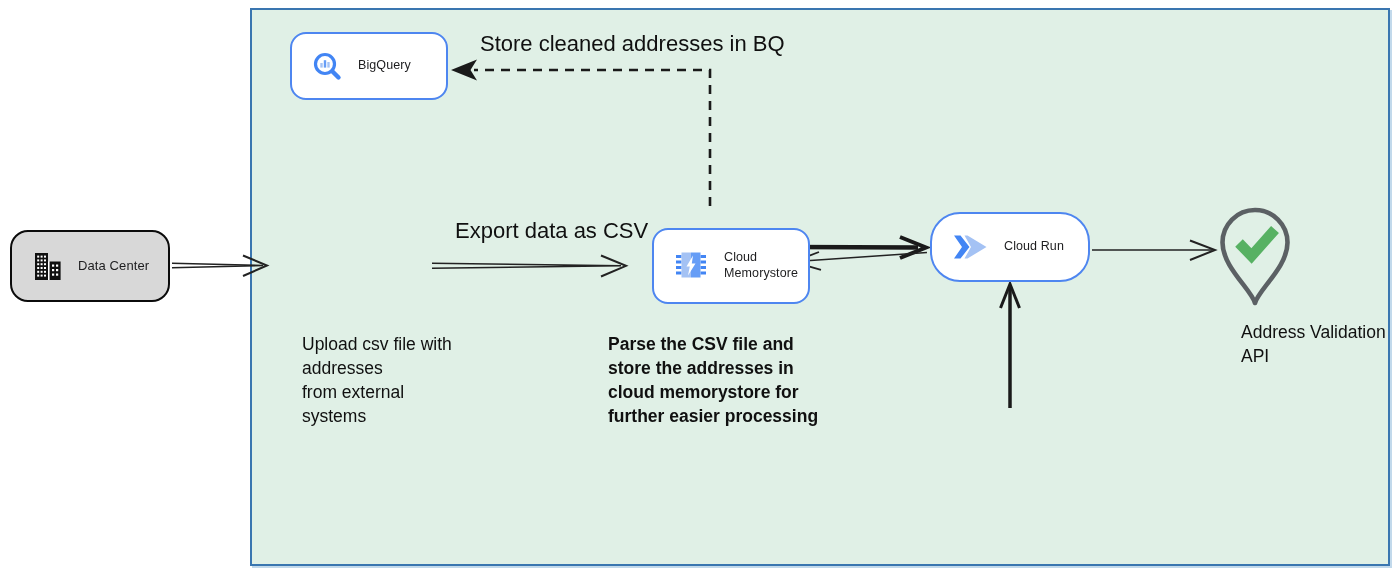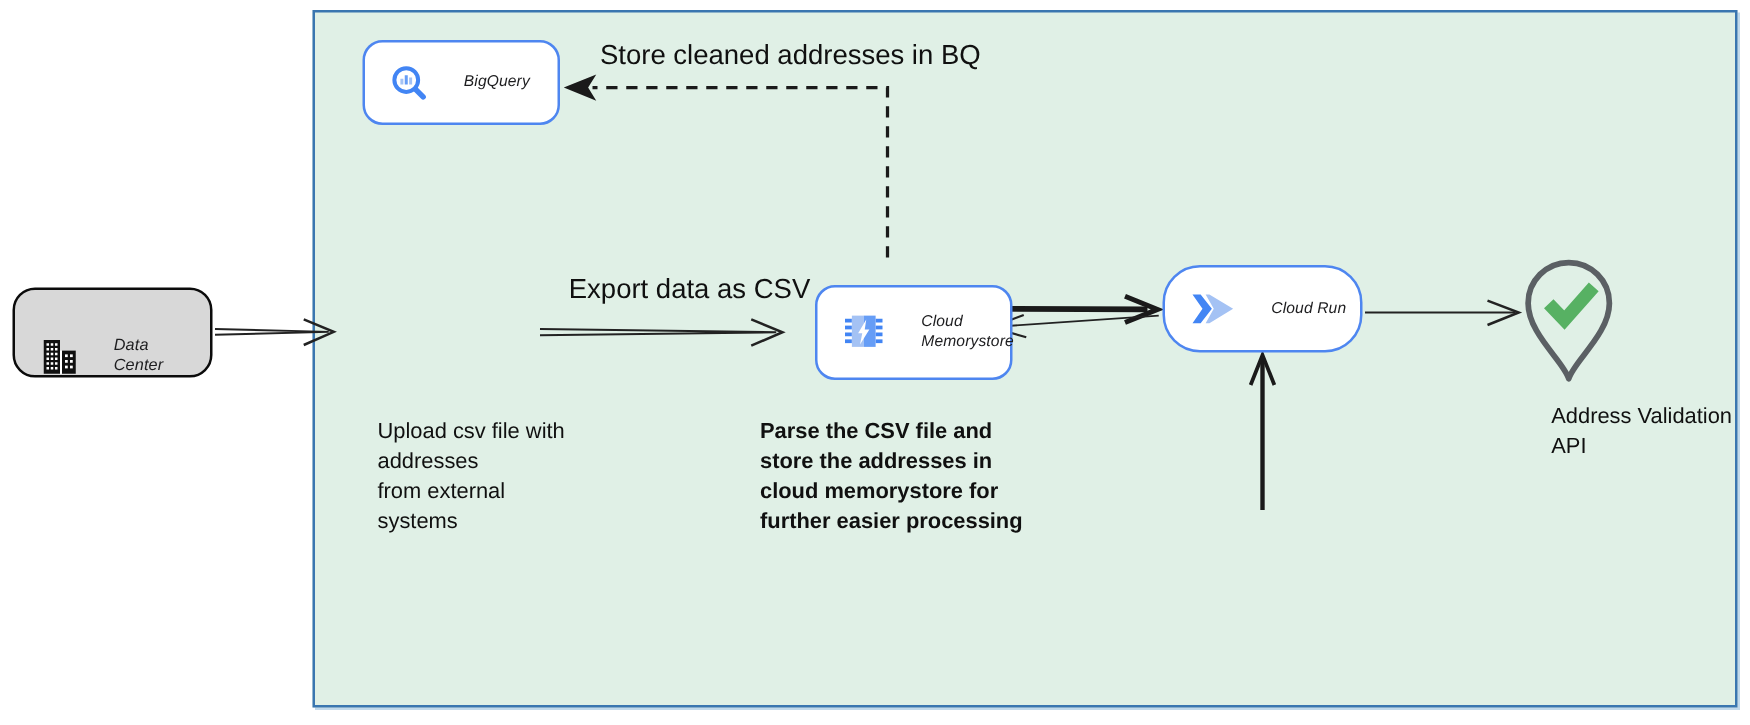--- a/index.html
+++ b/index.html
@@ -9,29 +9,29 @@
   }
   .container-zone{
     position:absolute;left:250px;top:8px;width:1140px;height:558px;
     background:#e0f0e6;border:2px solid #3a76b0;box-sizing:border-box;
     box-shadow:2px 2px 0 rgba(120,170,210,.45);
   }
   .overlay{position:absolute;left:0;top:0;pointer-events:none;}
   .node{
     position:absolute;display:flex;align-items:center;box-sizing:border-box;
     background:#ffffff;border:2px solid #4e86f0;border-radius:16px;
-    padding:0 10px 0 20px;gap:29px;z-index:10;font-style:italic;
+    padding:0 10px 0 20px;gap:16px;z-index:10;
   }
   .node .icon{display:flex;align-items:center;justify-content:center;flex:0 0 auto;}
   .node-label{
     font-size:12.5px;color:#1d1d1f;line-height:1.25;letter-spacing:.1px;
     white-space:pre-line;
   }
   .node-dc{
-    background:#d8d8d8;border:2.5px solid #0b0b0b;border-radius:18px;align-items:flex-end;
+    background:#d8d8d8;border:2.5px solid #0b0b0b;border-radius:18px;
   }
   .node-dc .node-label{font-size:13px;}
   .edge-label{
     position:absolute;font-size:22px;color:#101010;white-space:pre-line;
     line-height:24px;z-index:8;
   }
   .note-text{
     position:absolute;font-size:17.5px;color:#101010;white-space:pre-line;
     line-height:24px;z-index:8;
   }

